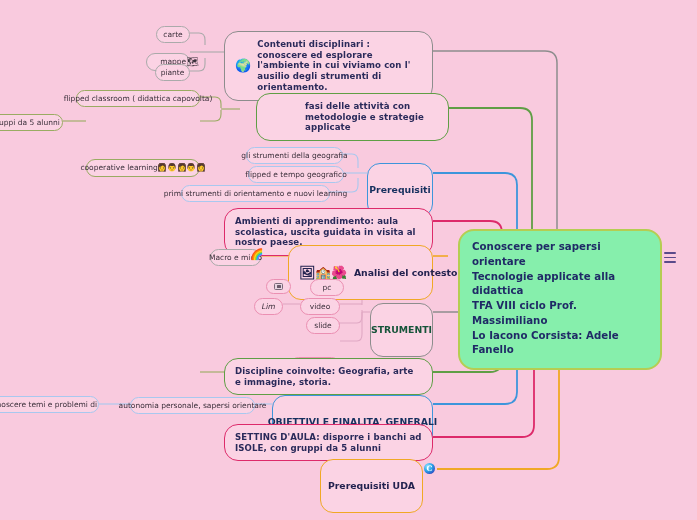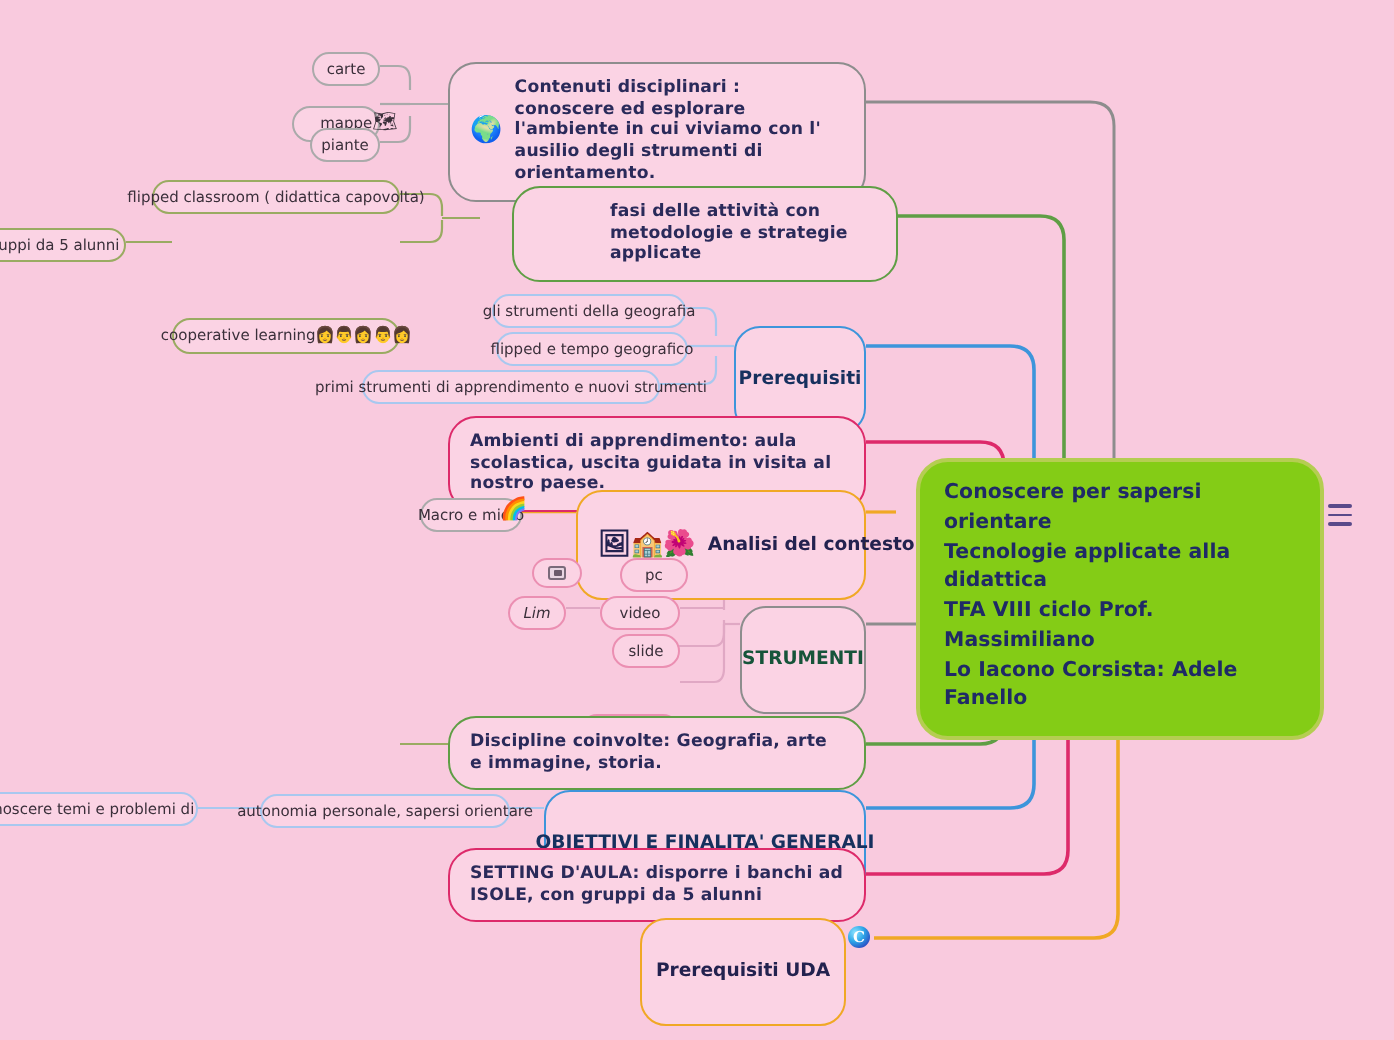--- a/index.html
+++ b/index.html
@@ -72,21 +72,21 @@
   .t-green  { color: #16543a; }
   .t-blue   { color: #16305e; }
   .t-dark   { color: #23224f; }
 
   
   #central {
     position: absolute;
     left: 458px; top: 229px;
     width: 204px;
     padding: 9px 11px 10px 12px;
-    background: #84cc16;
+    background: #86efac;
     border: 2px solid #b5cd52;
     border-radius: 16px;
     color: #1f2a66;
     font-size: 10.2px;
     font-weight: bold;
     line-height: 1.45;
     letter-spacing: .05px;
   }
   #central .line { display: block; }
   #menu-icon {
@@ -220,21 +220,21 @@
     <span>fasi delle attività con metodologie e strategie applicate</span>
   </div>
 
   <div class="node leaf c-lblue" style="left:246px;top:147px;width:97px;">
     <span>gli strumenti della geografia</span>
   </div>
   <div class="node leaf c-lblue" style="left:248px;top:166px;width:96px;">
     <span>flipped e tempo geografico</span>
   </div>
   <div class="node leaf c-lblue" style="left:181px;top:185px;width:149px;">
-    <span>primi strumenti di apprendimento e nuovi strumenti</span>
+    <span>primi strumenti di orientamento e nuovi learning</span>
   </div>
   <div class="node topic c-blue t-blue" style="left:367px;top:163px;width:66px;justify-content:center;">
     <span>Prerequisiti</span>
   </div>
 
   <div class="node big wrap c-pink" style="left:224px;top:208px;width:209px;">
     <span>Ambienti di apprendimento: aula scolastica, uscita guidata in visita al nostro paese.</span>
   </div>
 
   <div class="node leaf c-lgray" style="left:182px;top:249px;width:51px;margin-left:28px;">

